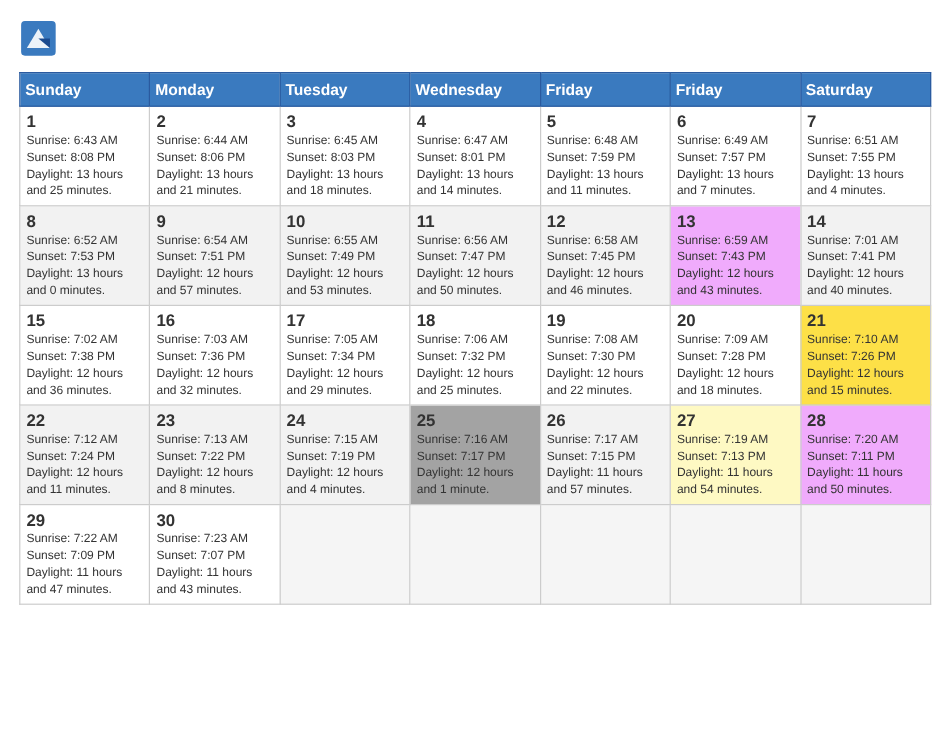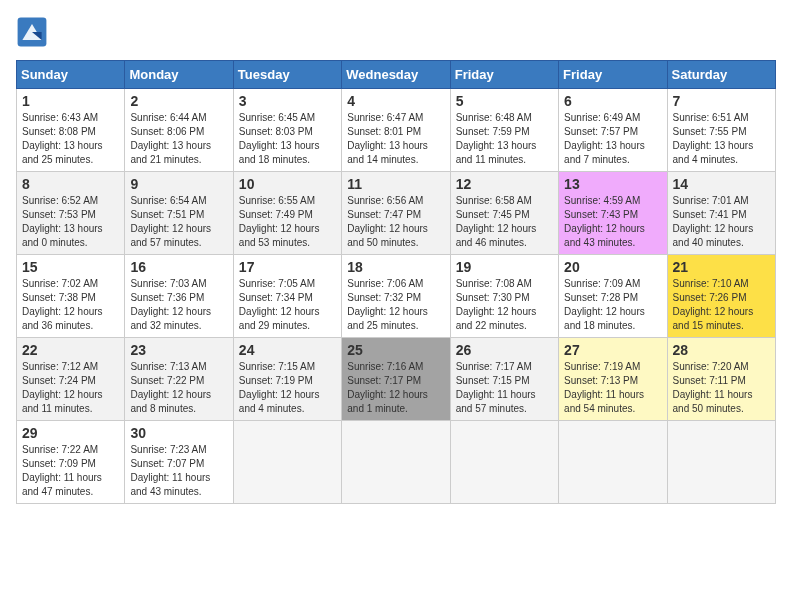--- a/index.html
+++ b/index.html
@@ -212,21 +212,21 @@
         </td>
         <td style="background: rgb(242, 242, 242);">
           <span class="day-num">12</span>
           <div class="day-info" style="white-space: pre-line;">Sunrise: 6:58 AM
 Sunset: 7:45 PM
 Daylight: 12 hours
 and 46 minutes.</div>
         </td>
         <td style="background: #f0abfc;">
           <span class="day-num">13</span>
-          <div class="day-info" style="white-space: pre-line;">Sunrise: 4:59 AM
+          <div class="day-info" style="white-space: pre-line;">Sunrise: 6:59 AM
 Sunset: 7:43 PM
 Daylight: 12 hours
 and 43 minutes.</div>
         </td>
         <td style="background: rgb(242, 242, 242);">
           <span class="day-num">14</span>
           <div class="day-info" style="white-space: pre-line;">Sunrise: 7:01 AM
 Sunset: 7:41 PM
 Daylight: 12 hours
 and 40 minutes.</div>
@@ -319,21 +319,21 @@
 Daylight: 11 hours
 and 57 minutes.</div>
         </td>
         <td style="background: #fef9c3;">
           <span class="day-num">27</span>
           <div class="day-info" style="white-space: pre-line;">Sunrise: 7:19 AM
 Sunset: 7:13 PM
 Daylight: 11 hours
 and 54 minutes.</div>
         </td>
-        <td style="background: #fef9c3;">
+        <td style="background: #f0abfc;">
           <span class="day-num">28</span>
           <div class="day-info" style="white-space: pre-line;">Sunrise: 7:20 AM
 Sunset: 7:11 PM
 Daylight: 11 hours
 and 50 minutes.</div>
         </td>
       </tr>
       <tr>
         <td style="background: rgb(255, 255, 255);">
           <span class="day-num">29</span>

